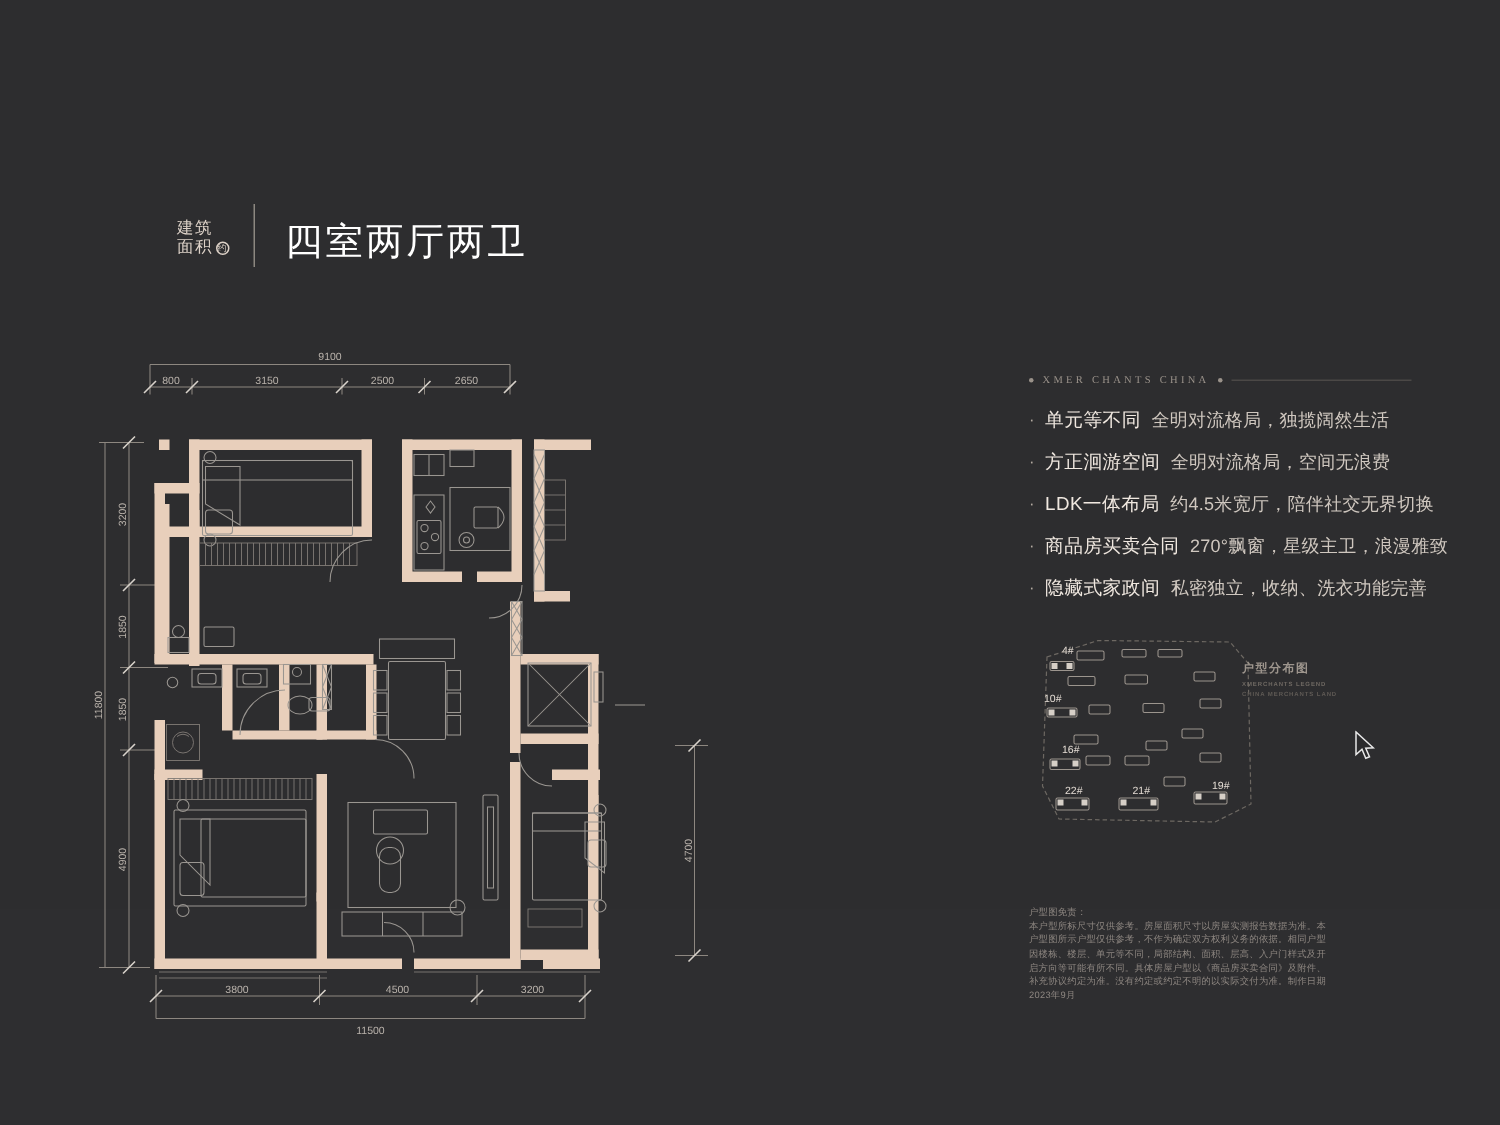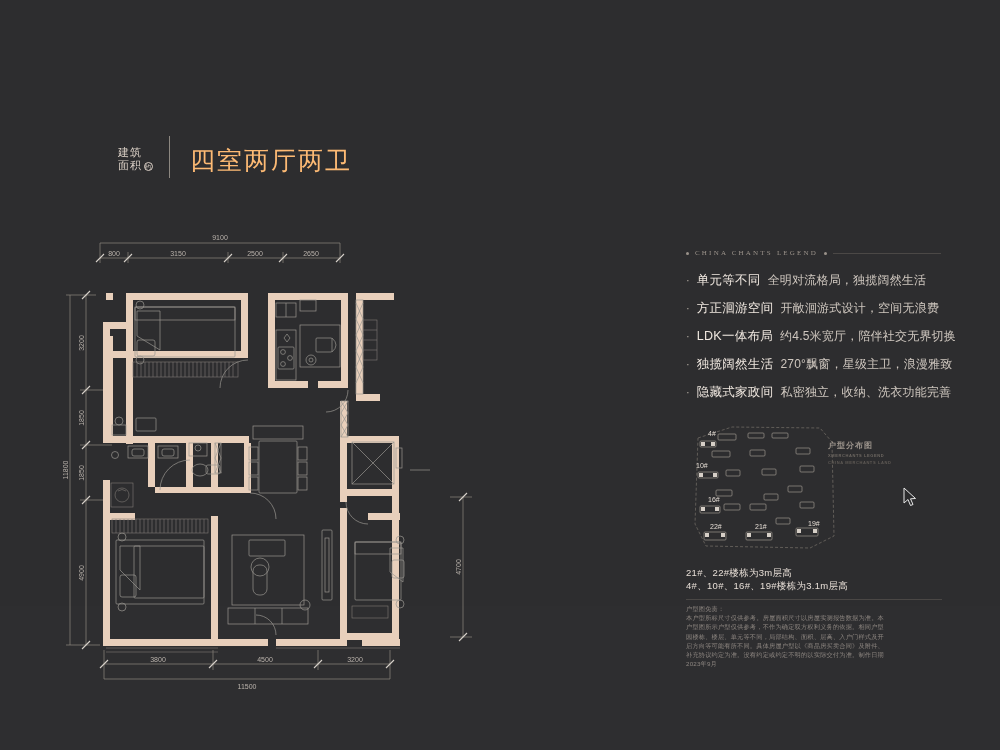--- a/index.html
+++ b/index.html
@@ -31,21 +31,21 @@
   }
   .hdr-area{
     font-size:50px; font-weight:400; line-height:50px;
     color:#efe7e0; letter-spacing:-1px; position:relative;
   }
   .hdr-area sup{ font-size:20px; vertical-align:super;}
   .hdr-div{
     width:1px;height:42px;background:#8c8780;margin:0 14px 3px 10px;
   }
   .hdr-rooms{
-    font-size:25px; letter-spacing:2px; color:#fdba74; padding-bottom:4px;
+    font-size:25px; letter-spacing:2px; color:#ffffff; padding-bottom:4px;
   }
 
   
   .panel{ position:absolute; left:686px; top:242px; width:255px; }
   .panel-title{
     display:flex;align-items:center;gap:7px;
     color:#efe6dd;font-size:19px;letter-spacing:2px;
   }
   .bars{ display:flex; gap:2px; }
   .bars i{ display:block;width:3px;height:16px;background:#d8cdc2;}
@@ -112,43 +112,43 @@
         <span>面积</span><span class="tinycircle">约</span>
       </div>
     </div>
     <div class="hdr-div"></div>
     <div class="hdr-rooms">四室两厅两卫</div>
   </div>
 
   <div class="panel">
     <div class="panel-sub">
       <span class="dot"></span>
-      <span class="txt">CHINA CHANTS LEGEND</span>
+      <span class="txt">XMER CHANTS CHINA</span>
       <span class="dot"></span>
       <span class="rule"></span>
     </div>
     <div class="feats">
       <div class="feat">
         <span class="bullet">·</span>
         <span class="k">单元等不同</span>
         <span class="v">全明对流格局，独揽阔然生活</span>
       </div>
       <div class="feat">
         <span class="bullet">·</span>
         <span class="k">方正洄游空间</span>
-        <span class="v">开敞洄游式设计，空间无浪费</span>
+        <span class="v">全明对流格局，空间无浪费</span>
       </div>
       <div class="feat">
         <span class="bullet">·</span>
         <span class="k">LDK一体布局</span>
         <span class="v">约4.5米宽厅，陪伴社交无界切换</span>
       </div>
       <div class="feat">
         <span class="bullet">·</span>
-        <span class="k">独揽阔然生活</span>
+        <span class="k">商品房买卖合同</span>
         <span class="v">270°飘窗，星级主卫，浪漫雅致</span>
       </div>
       <div class="feat">
         <span class="bullet">·</span>
         <span class="k">隐藏式家政间</span>
         <span class="v">私密独立，收纳、洗衣功能完善</span>
       </div>
     </div>
   </div>
 
@@ -205,25 +205,20 @@
   <div class="sitemap-lbl">
     <div class="cn">户型分布图</div>
     <div class="en">XMERCHANTS LEGEND</div>
     <div class="en2">CHINA MERCHANTS LAND</div>
   </div>
 
   <svg class="cursor" width="16" height="22" viewBox="0 0 16 22">
     <path d="M1 1 L1 16 L5 12.5 L7.5 18.5 L10 17.5 L7.5 11.8 L12.5 11.5 Z" fill="#2b2b2d" stroke="#e8e8e8" stroke-width="1"></path>
   </svg>
 
-  <div class="floors">
-    <div>21#、22#楼栋为3m层高</div>
-    <div>4#、10#、16#、19#楼栋为3.1m层高</div>
-    <div class="rule"></div>
-  </div>
 
   <div class="disc">
     <div class="t">户型图免责：</div>
     <div class="t">本户型所标尺寸仅供参考。房屋面积尺寸以房屋实测报告数据为准。本</div>
     <div class="t">户型图所示户型仅供参考，不作为确定双方权利义务的依据。相同户型</div>
     <div class="t">因楼栋、楼层、单元等不同，局部结构、面积、层高、入户门样式及开</div>
     <div class="t">启方向等可能有所不同。具体房屋户型以《商品房买卖合同》及附件、</div>
     <div class="t">补充协议约定为准。没有约定或约定不明的以实际交付为准。制作日期</div>
     <div class="t">2023年9月</div>
   </div>

